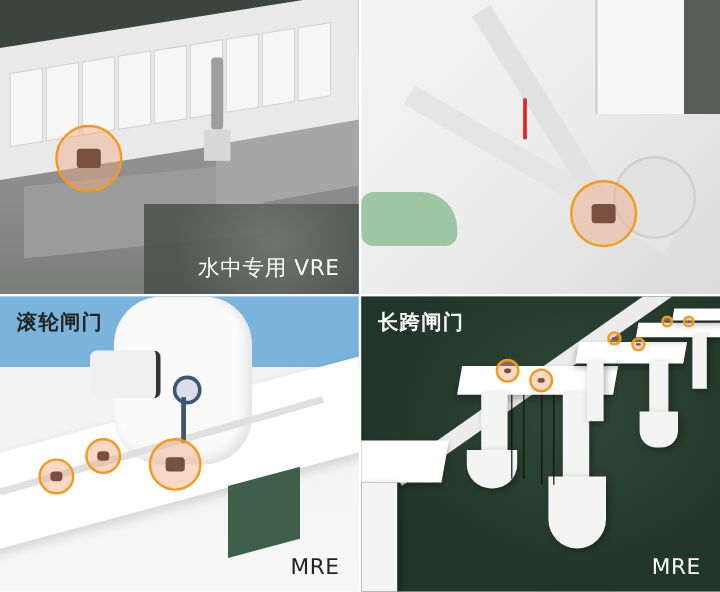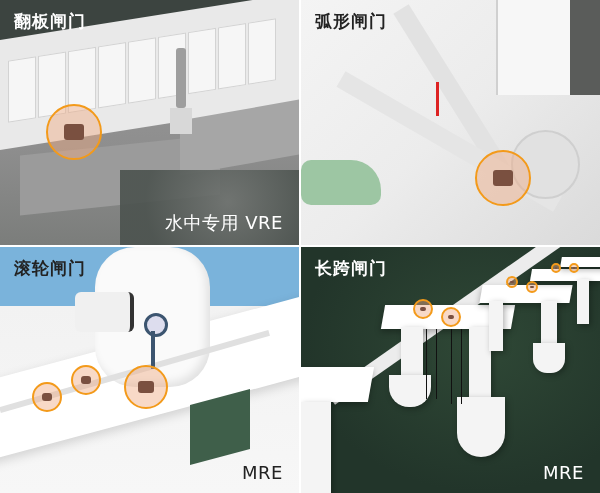--- a/index.html
+++ b/index.html
@@ -65,34 +65,32 @@
       <div class="pane" style="left:188px;top:22px;width:26px;height:60px;"></div>
       <div class="pane" style="left:218px;top:22px;width:26px;height:60px;"></div>
       <div class="pane" style="left:248px;top:22px;width:26px;height:60px;"></div>
     </div>
     <div class="shape ledge1"></div>
     <div class="shape ledge2"></div>
     <div class="shape water"></div>
     <div class="shape pole"></div>
     <div class="shape box"></div>
     <div class="hl" style="left:46px;top:104px;width:56px;height:56px;"></div>
-    <div class="title" style="color:#ffffff;">翻板闸门</div>
     <div class="model" style="color:#ffffff;">水中专用 VRE</div>
   </div>
 
   <div class="panel" id="p2">
     <div class="shape block"></div>
     <div class="shape darkcorner"></div>
     <div class="shape beam2"></div>
     <div class="shape beam1"></div>
     <div class="shape green"></div>
     <div class="shape wheel"></div>
     <div class="shape arrow"></div>
     <div class="hl" style="left:174px;top:150px;width:56px;height:56px;"></div>
-    <div class="title" style="color:#222222;">弧形闸门</div>
   </div>
 
   <div class="panel" id="p3">
     <div class="shape deck"></div>
     <div class="shape greenwin"></div>
     <div class="shape wheelplate"></div>
     <div class="shape drum"></div>
     <div class="shape shaft"></div>
     <div class="shape gauge"></div>
     <div class="shape stem"></div>

